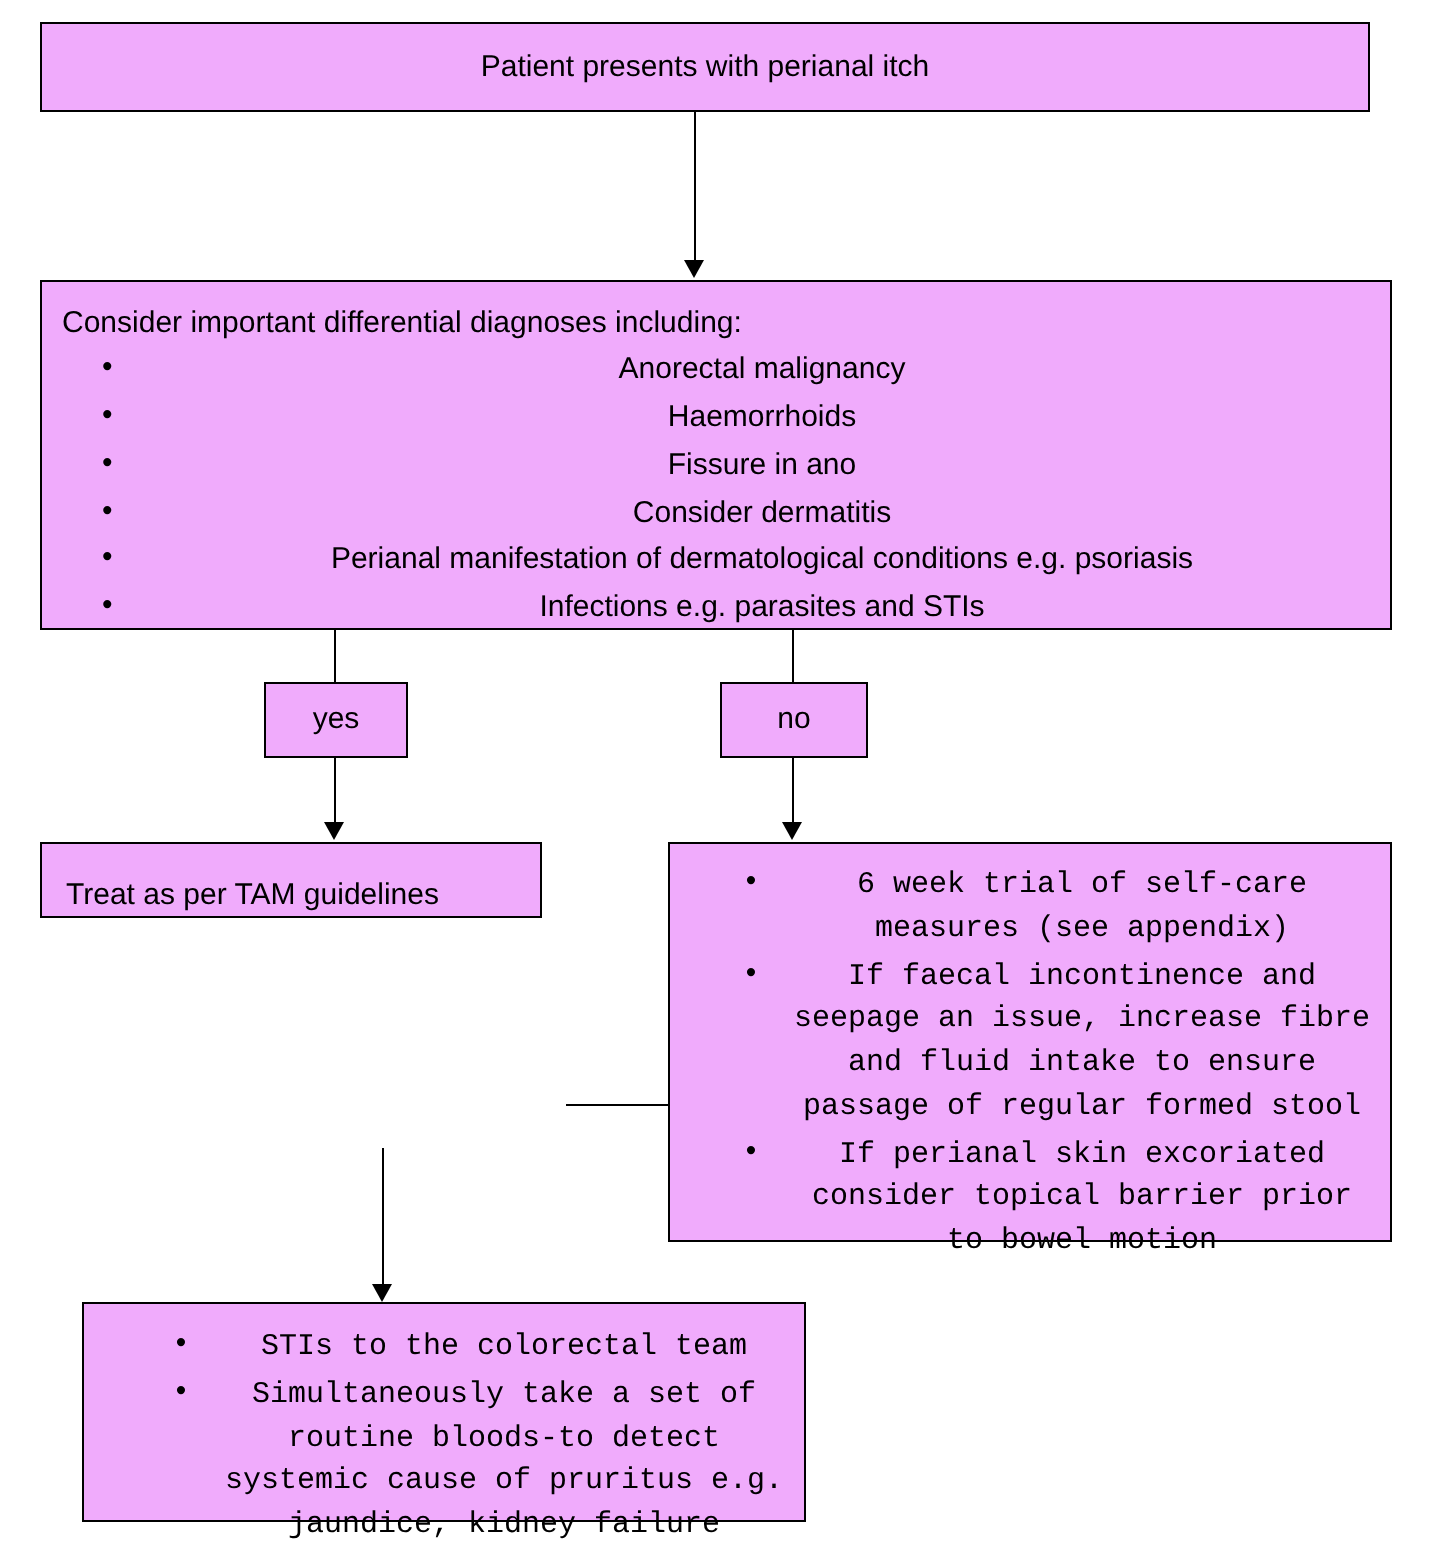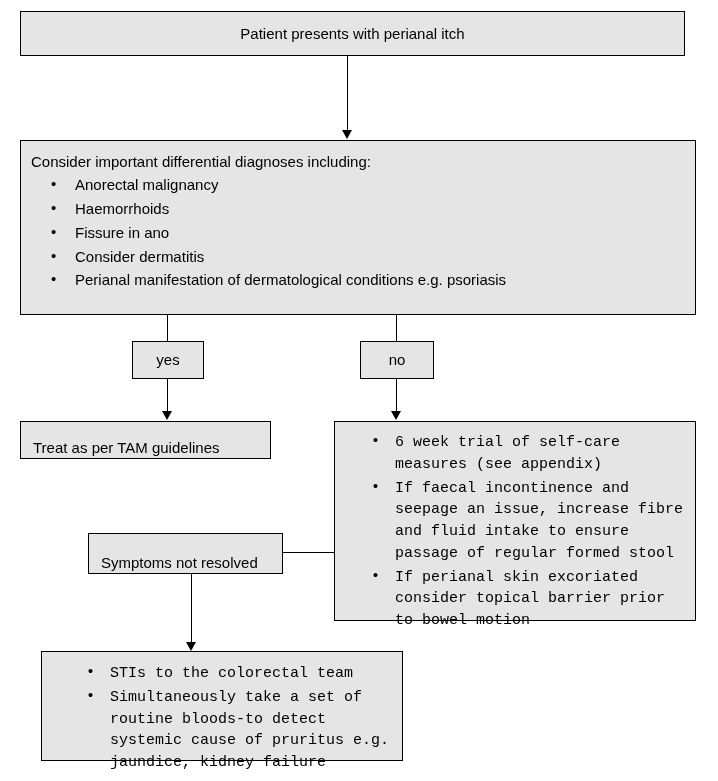--- a/index.html
+++ b/index.html
@@ -16,21 +16,21 @@
     position: relative;
     width: 718px;
     height: 781px;
     background: #ffffff;
     overflow: hidden;
   }
   .node {
     position: absolute;
     box-sizing: border-box;
     border: 1.4px solid #000000;
-    background: #e5e5e5;
+    background: #f0abfc;
     font-size: 15px;
     line-height: 1.42;
     color: #000000;
   }
   .node.center {
     display: flex;
     align-items: center;
     justify-content: center;
     text-align: center;
   }
@@ -45,20 +45,21 @@
   .heading-line {
     display: block;
     padding: 10px 8px 2px 10px;
     font-size: 15px;
   }
 
   ul.bullets {
     margin: 0;
     padding: 0 8px 0 52px;
     list-style: none;
+    text-align: center;
   }
   ul.bullets.tight { padding-left: 58px; font-family: Liberation Mono, monospace; }
   ul.bullets li {
     position: relative;
     margin: 0 0 2px 0;
     padding: 0 0 0 2px;
     font-size: 15px;
     line-height: 1.45;
   }
   ul.bullets li::before {
@@ -108,20 +109,21 @@
 
   <div class="node" style="left:20px; top:140px; width:676px; height:175px;">
     <div class="box-inner-scroll">
       <span class="heading-line">Consider important differential diagnoses including:</span>
       <ul class="bullets">
         <li>Anorectal malignancy</li>
         <li>Haemorrhoids</li>
         <li>Fissure in ano</li>
         <li>Consider dermatitis</li>
         <li>Perianal manifestation of dermatological conditions e.g. psoriasis</li>
+        <li>Infections e.g. parasites and STIs</li>
       </ul>
     </div>
   </div>
 
   <div class="vline" style="left:167px; top:315px; height:26px;"></div>
 
   <div class="vline" style="left:396px; top:315px; height:26px;"></div>
 
   <div class="node center" style="left:132px; top:341px; width:72px; height:38px;">
     <span>yes</span>
@@ -142,23 +144,20 @@
   </div>
 
   <div class="node" style="left:334px; top:421px; width:362px; height:200px;">
     <ul class="bullets tight" style="padding-top:10px;">
       <li>6 week trial of self-care measures (see appendix)</li>
       <li>If faecal incontinence and seepage an issue, increase fibre and fluid intake to ensure passage of regular formed stool</li>
       <li>If perianal skin excoriated consider topical barrier prior to bowel motion</li>
     </ul>
   </div>
 
-  <div class="node left" style="left:88px; top:533px; width:195px; height:41px;">
-    <span class="pad-left">Symptoms not resolved</span>
-  </div>
 
   <div class="hline" style="left:283px; top:552px; width:51px;"></div>
 
   <div class="vline" style="left:191px; top:574px; height:70px;"></div>
   <div class="arrowhead" style="left:186px; top:642px;"></div>
 
   <div class="node" style="left:41px; top:651px; width:362px; height:110px;">
     <ul class="bullets tight" style="padding-top:11px; padding-left:66px;">
       <li>STIs to the colorectal team</li>
       <li>Simultaneously take a set of routine bloods-to detect systemic cause of pruritus e.g. jaundice, kidney failure</li>

